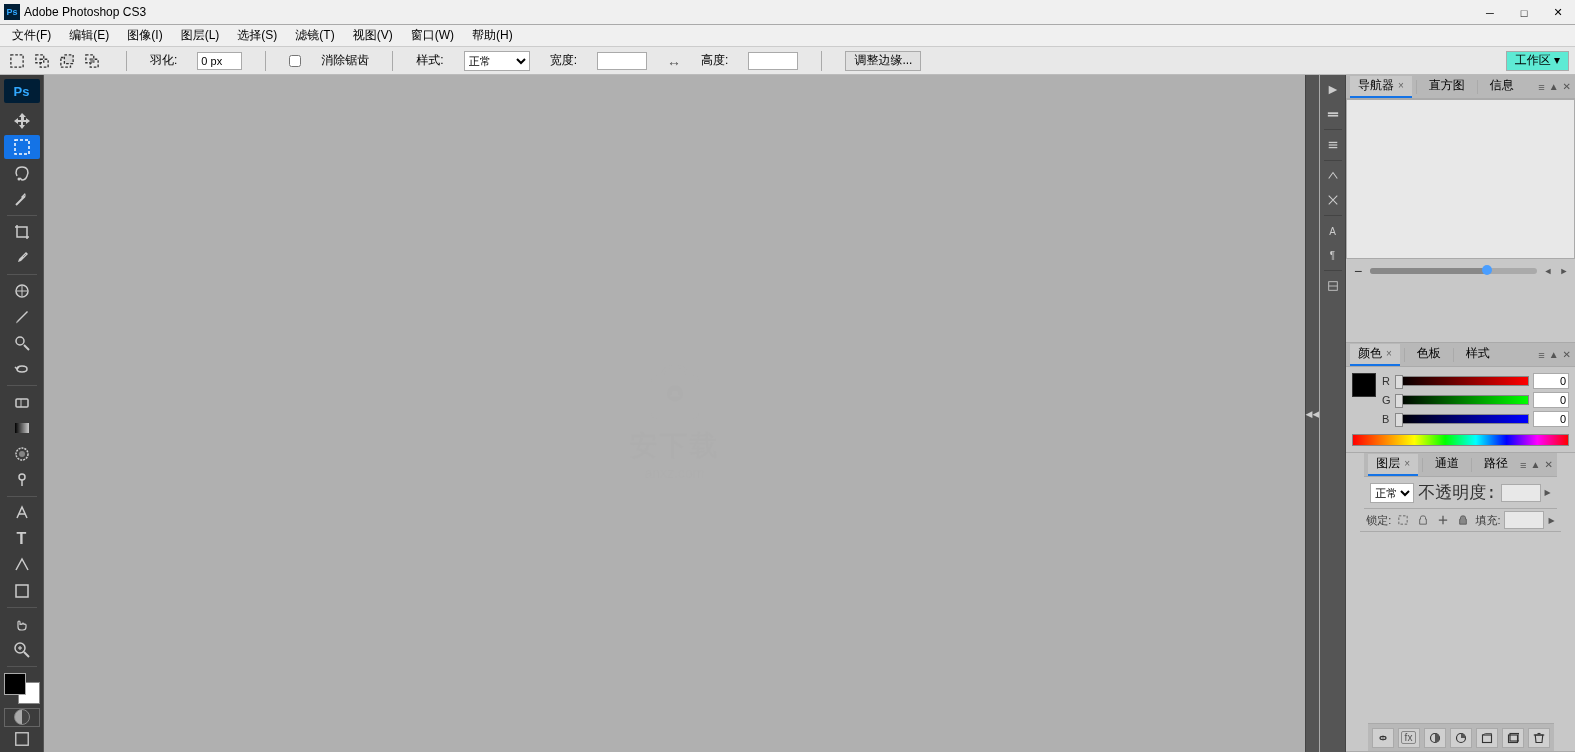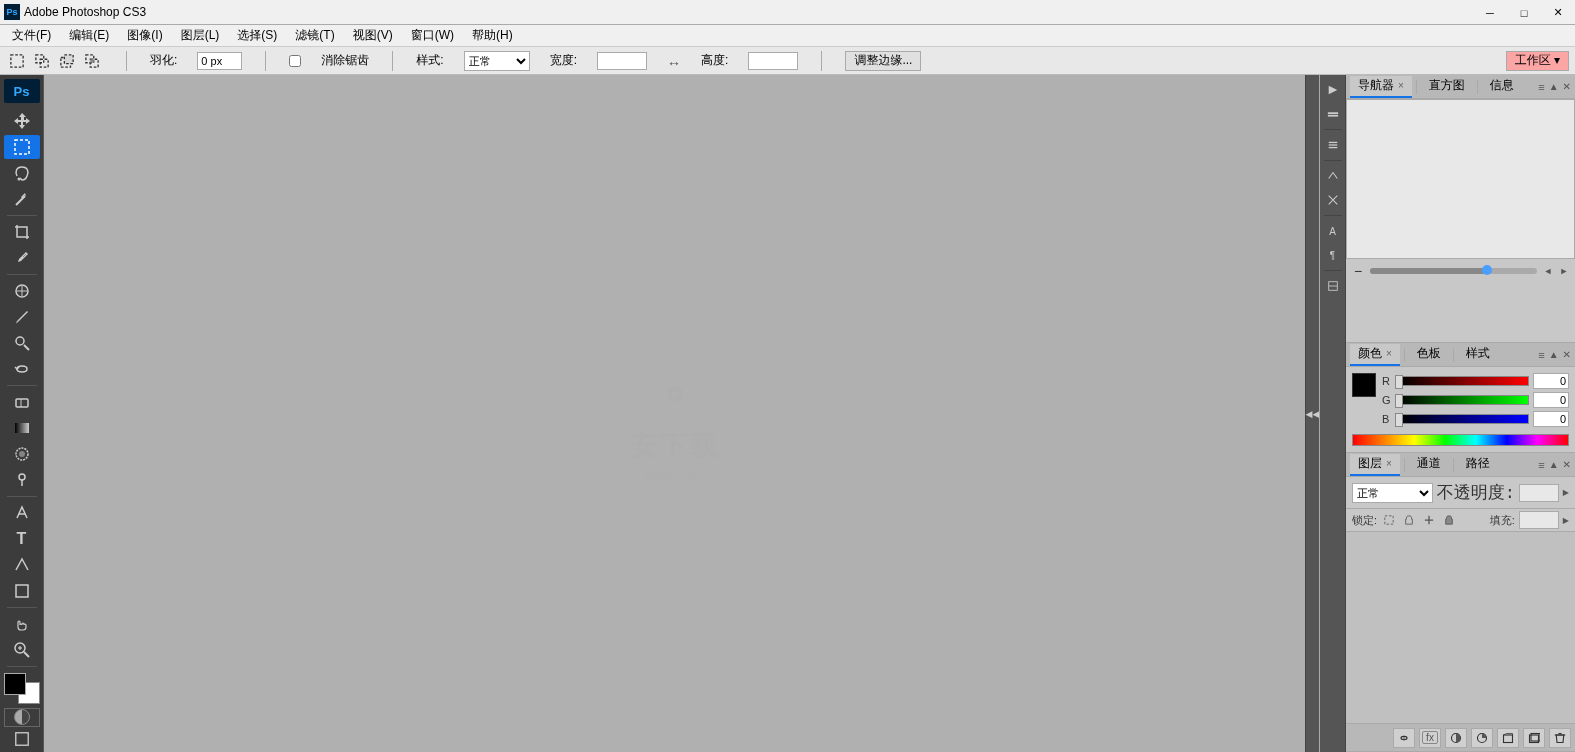--- a/index.html
+++ b/index.html
@@ -138,21 +138,21 @@
       padding: 0 8px;
       background: #e0e0e0;
       border: 1px solid #aaa;
       font-size: 12px;
       cursor: pointer;
       white-space: nowrap;
     }
     #options-bar .workspace-btn {
       height: 20px;
       padding: 0 8px;
-      background: #fca5a5;
+      background: #5eead4;
       border: 1px solid #aaa;
       font-size: 12px;
       cursor: pointer;
       margin-left: auto;
       display: flex;
       align-items: center;
       gap: 3px;
     }
 
     
@@ -1090,21 +1090,21 @@
                 </div>
                 <input type="text" class="color-value-input" value="0" style="">
               </div>
             </div>
           </div>
 
           <div class="color-spectrum"></div>
         </div>
       </div>
 
-      <div class="panel-section" id="layers-panel" style="flex:1;display:flex;flex-direction:column;">
+      <div class="panel-section" id="layers-panel" style="flex:1;display:flex;flex-direction:column;align-items:center;">
         <div class="panel-tab-bar">
           <button class="panel-tab active">
             <span>图层</span>
             <span class="panel-tab-close">×</span>
           </button>
           <div class="panel-tab-separator"></div>
           <button class="panel-tab">
             <span>通道</span>
           </button>
           <div class="panel-tab-separator"></div>

